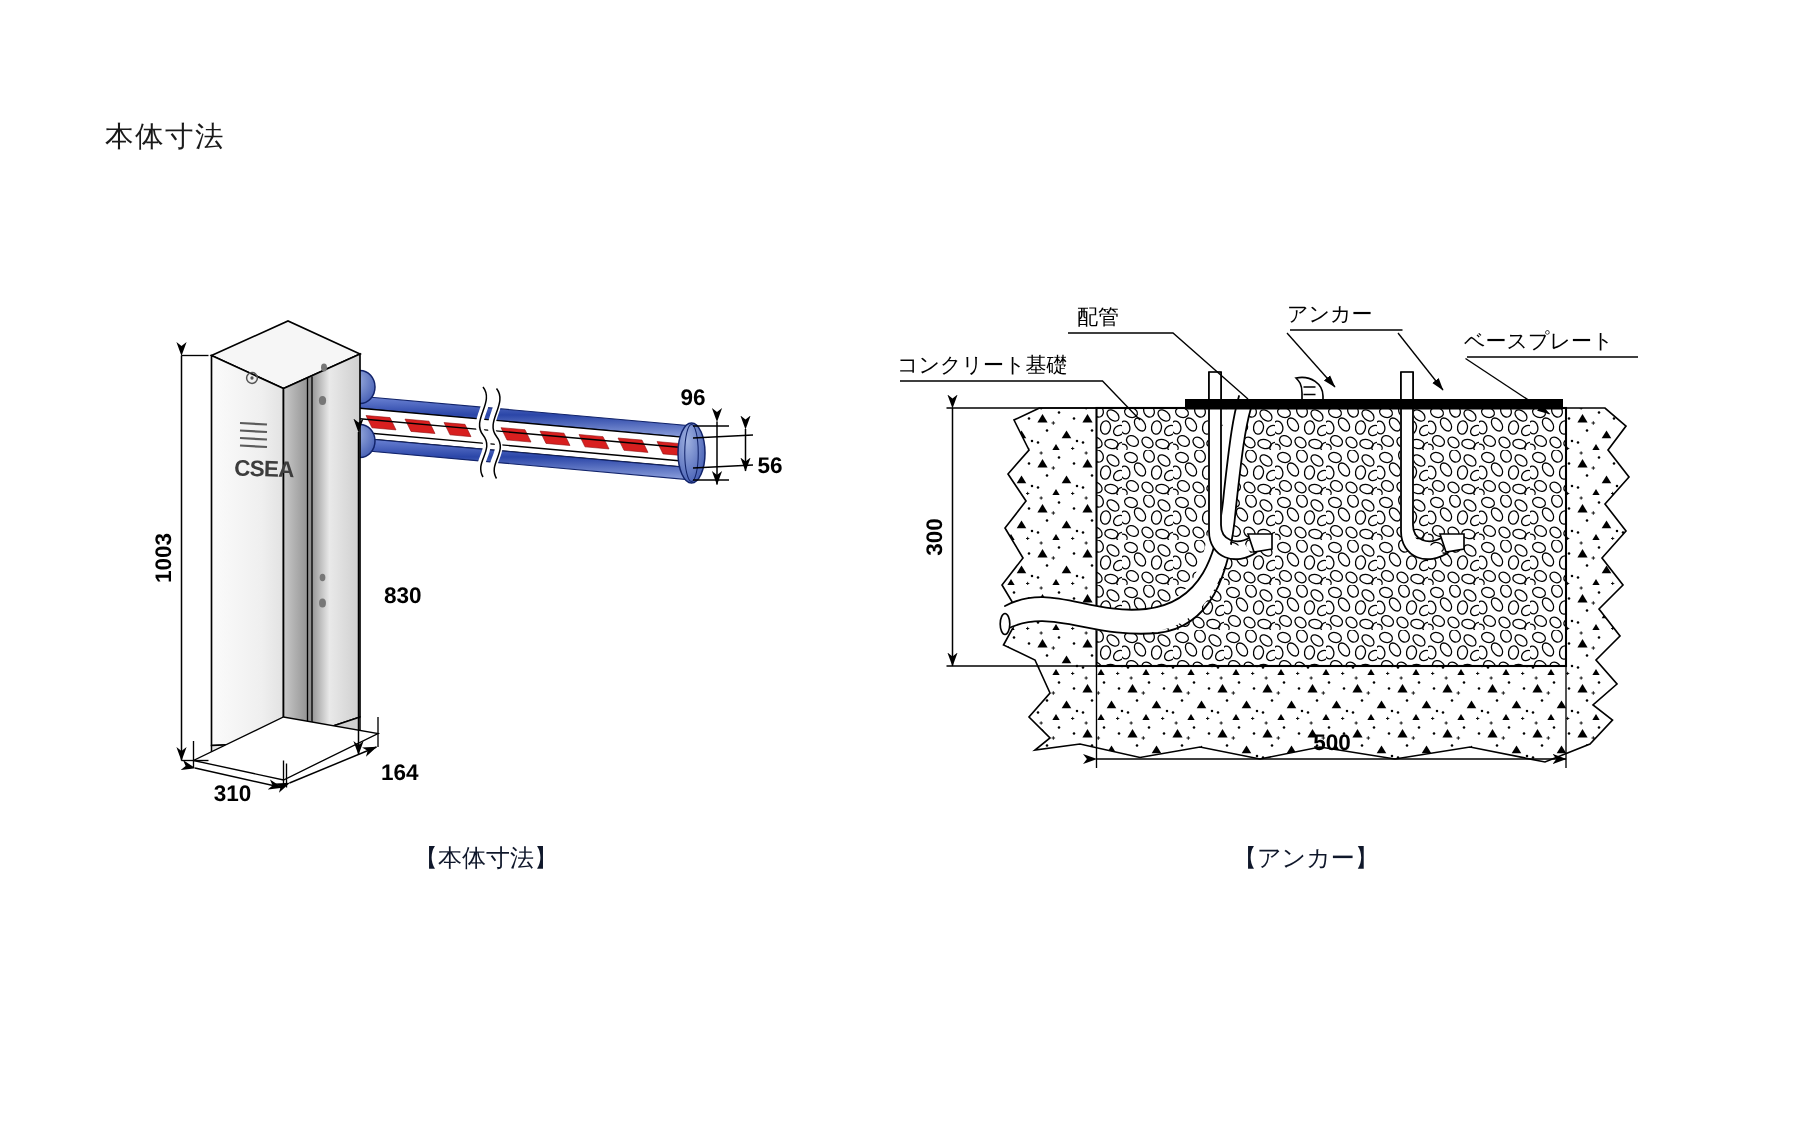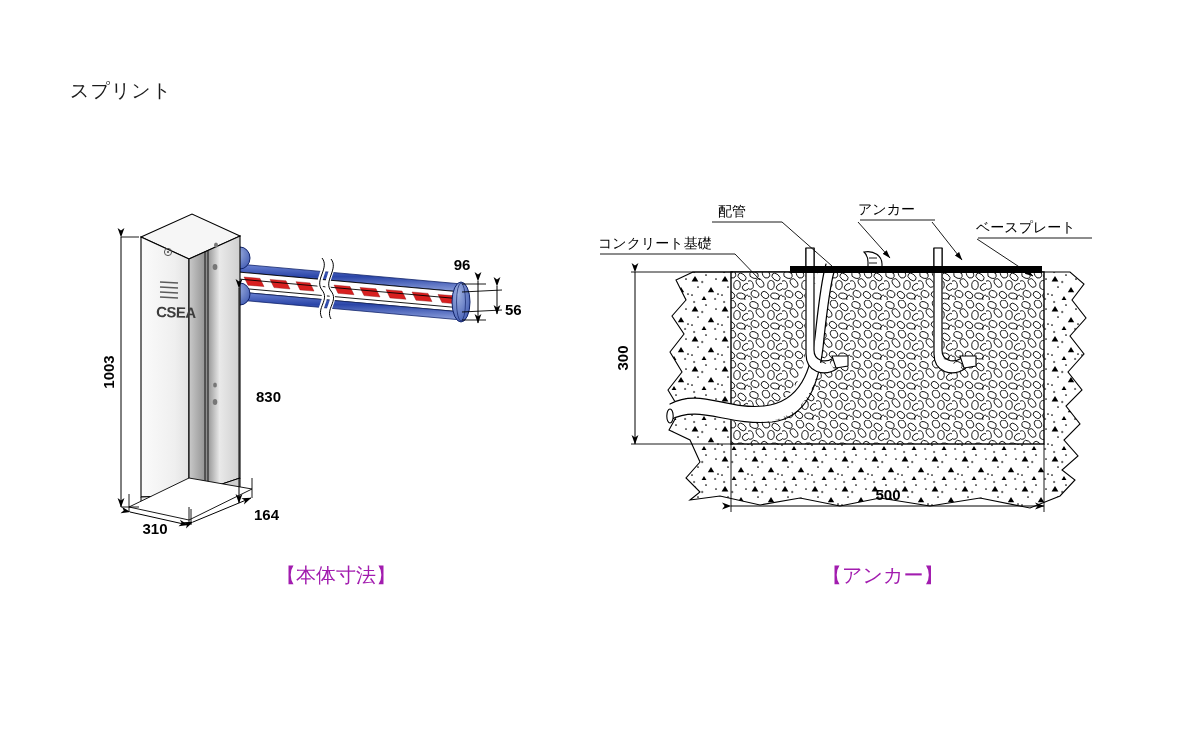--- a/index.html
+++ b/index.html
@@ -21,37 +21,37 @@
     color: #1a1a1a;
     white-space: nowrap;
   }
   .drawing-svg {
     position: absolute;
     left: 0; top: 0;
     width: 1201px; height: 751px;
   }
   .caption {
     position: absolute;
-    font-size: 20px;
-    color: #a21caf;
+    font-size: 16px;
+    color: #0f172a;
     white-space: nowrap;
   }
   #caption-body { left: 276px; top: 562px; }
   #caption-found { left: 822px; top: 562px; }
   svg text { font-family: "Liberation Sans", "DejaVu Sans", sans-serif; }
   .dimtxt { font-size: 15px; font-weight: bold; fill: #000; }
   .dimtxt-r { font-size: 15px; font-weight: bold; fill: #000; }
   .lbltxt { font-size: 14px; fill: #000; }
   .dimline { stroke: #000; stroke-width: 1; fill: none; }
   .thin { stroke: #000; stroke-width: 0.9; fill: none; }
 </style>
 </head>
 <body>
 
-<div id="page-title">スプリント</div>
+<div id="page-title">本体寸法</div>
 
 <svg class="drawing-svg" viewBox="0 0 1201 751">
   <defs>
 
     <pattern id="aggregate" width="34" height="30" patternUnits="userSpaceOnUse">
       <rect width="34" height="30" fill="#ffffff"></rect>
       <g stroke="#000" stroke-width="0.85" fill="none">
         <ellipse cx="6" cy="5" rx="4.4" ry="3.2" transform="rotate(18 6 5)"></ellipse>
         <ellipse cx="18" cy="4" rx="3.4" ry="4.2" transform="rotate(-25 18 4)"></ellipse>
         <ellipse cx="28" cy="7" rx="4.6" ry="3.0" transform="rotate(40 28 7)"></ellipse>

